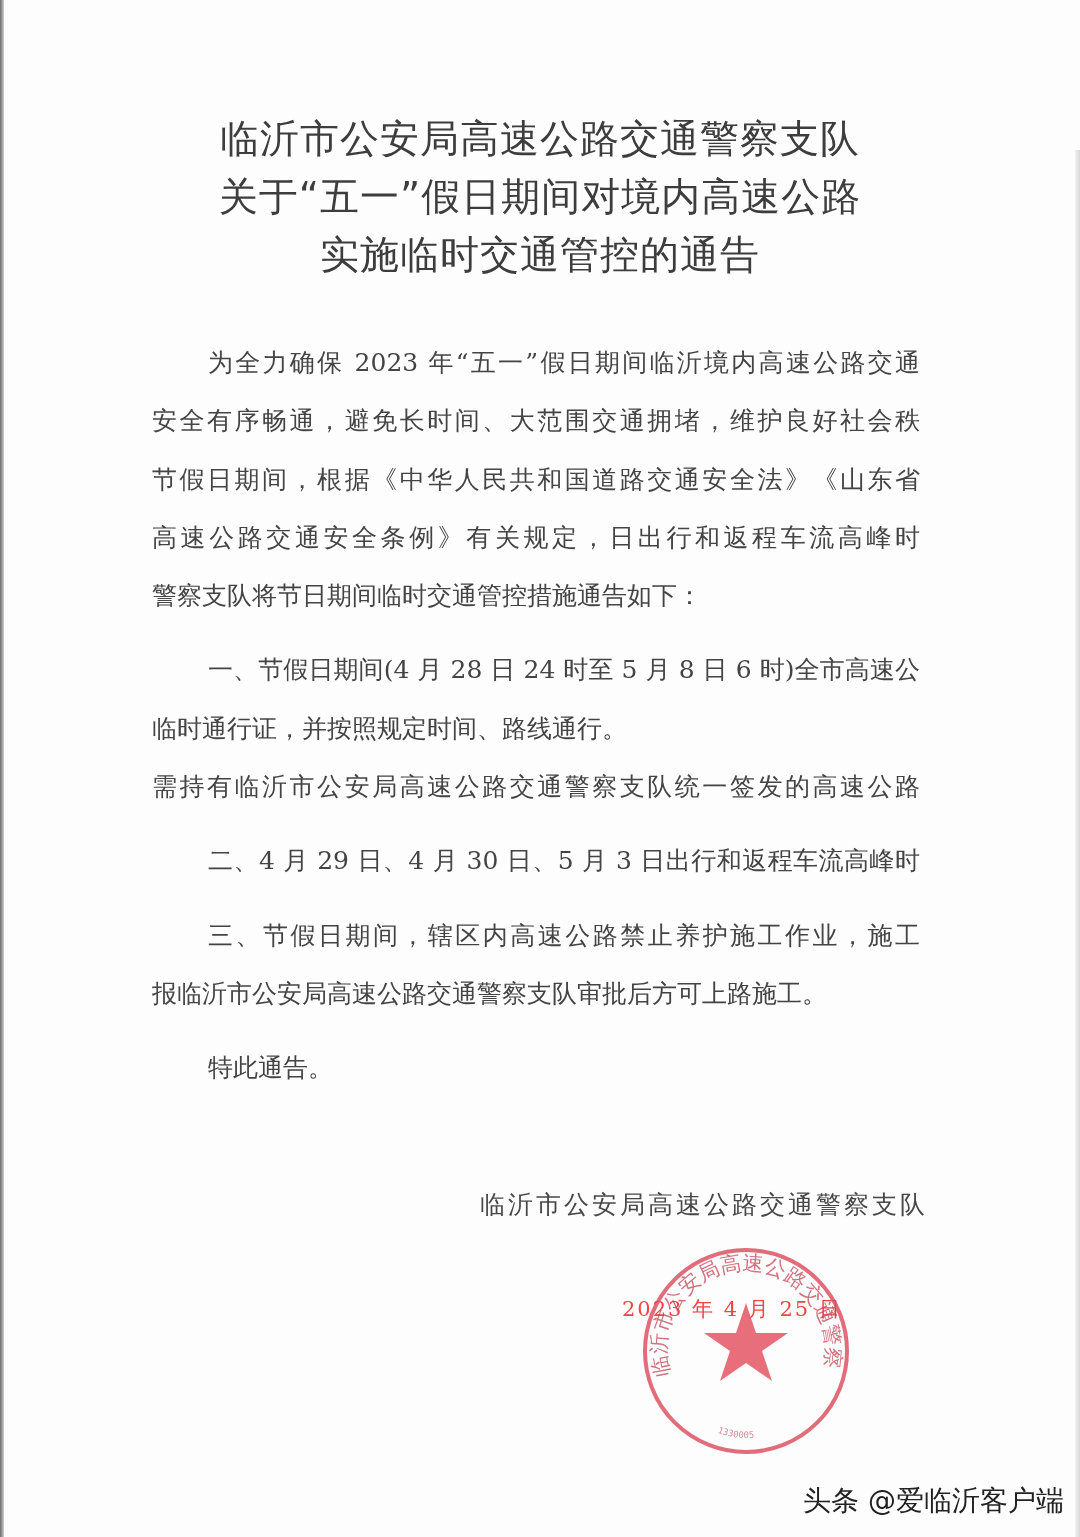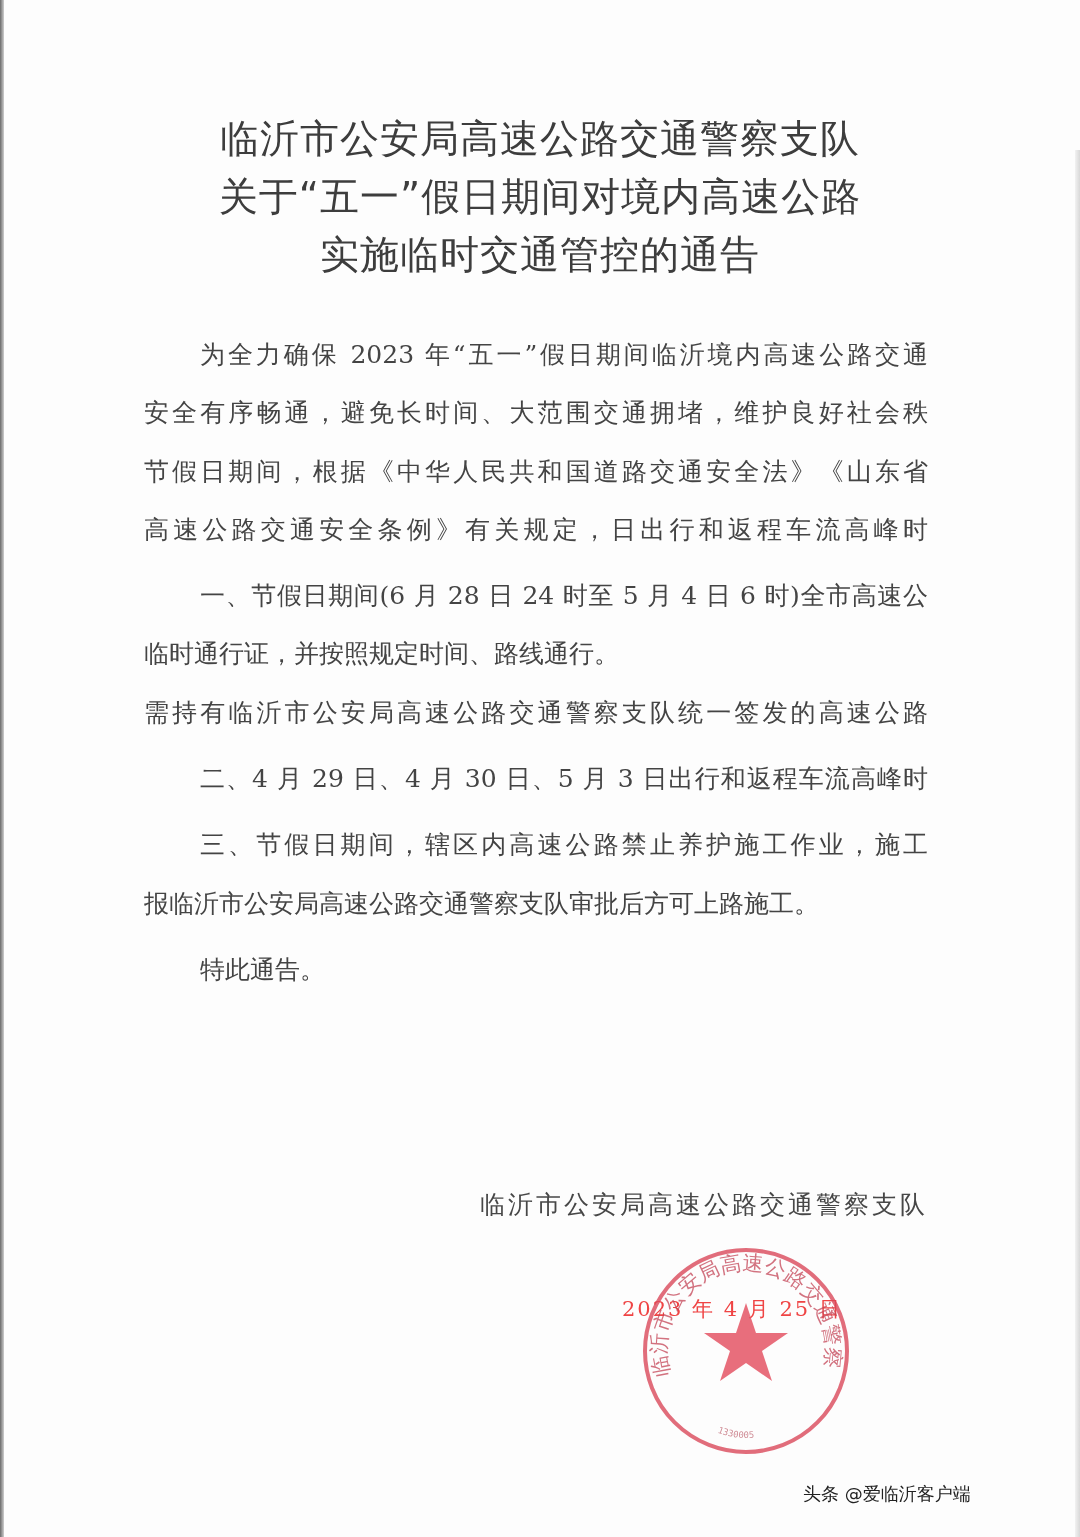--- a/index.html
+++ b/index.html
@@ -17,21 +17,21 @@
     position: absolute; left: 0; width: 1080px; top: 110px;
     text-align: center;
     font-family: "DejaVu Sans", "Liberation Sans", sans-serif;
     font-size: 39px; line-height: 58px; color: #3d3d3d; letter-spacing: 1px;
   }
   .title div { white-space: nowrap; }
   .body-text {
     position: absolute; left: 136px; width: 800px; top: 318px;
     font-size: 25px; line-height: 58.3px; color: #444;
   }
-  .para { text-indent: 56px; text-align: justify; margin: 8px; }
+  .para { text-indent: 56px; text-align: justify; margin: 16px; }
   .line { display: block; white-space: nowrap; }
   .para .line { text-indent: 0; }
   .para .line.first { padding-left: 56px; }
   .para .line.justify { text-align: justify; text-align-last: justify; }
   .sign-org {
     position: absolute; left: 480px; top: 1188px; width: 460px;
     font-size: 25px; letter-spacing: 3px; color: #474747; white-space: nowrap;
     z-index: 1;
   }
   .sign-date {
@@ -39,21 +39,21 @@
     font-size: 21px; letter-spacing: 2px; color: #ef4444; white-space: nowrap;
     z-index: 1;
   }
   .stamp {
     position: absolute; left: 640px; top: 1245px; width: 212px; height: 212px;
     z-index: 2; pointer-events: none;
   }
   .watermark {
     position: absolute; left: 803px; top: 1482px;
     font-family: "DejaVu Sans", "Liberation Sans", sans-serif;
-    font-size: 18px; color: #222; white-space: nowrap;
+    font-size: 28px; color: #222; white-space: nowrap;
     text-shadow: 0 0 2px #fff, 1px 1px 0 #fff;
   }
 </style>
 </head>
 <body>
 
 <div class="edge-left"></div>
 <div class="edge-right"></div>
 
 <div class="title">
@@ -61,23 +61,24 @@
   <div>关于“五一”假日期间对境内高速公路</div>
   <div>实施临时交通管控的通告</div>
 </div>
 
 <div class="body-text">
   <div class="para">
     <span class="line first justify">为全力确保 2023 年“五一”假日期间临沂境内高速公路交通</span>
     <span class="line justify">安全有序畅通，避免长时间、大范围交通拥堵，维护良好社会秩</span>
     <span class="line justify">节假日期间，根据《中华人民共和国道路交通安全法》《山东省</span>
     <span class="line justify">高速公路交通安全条例》有关规定，日出行和返程车流高峰时</span>
+    <span class="line">警察支队将节日期间临时交通管控措施通告如下：</span>
   </div>
   <div class="para">
-    <span class="line first justify">一、节假日期间(6 月 28 日 24 时至 5 月 4 日 6 时)全市高速公</span>
+    <span class="line first justify">一、节假日期间(4 月 28 日 24 时至 5 月 8 日 6 时)全市高速公</span>
     <span class="line">临时通行证，并按照规定时间、路线通行。</span>
     <span class="line justify">需持有临沂市公安局高速公路交通警察支队统一签发的高速公路</span>
   </div>
   <div class="para">
     <span class="line first justify">二、4 月 29 日、4 月 30 日、5 月 3 日出行和返程车流高峰时</span>
   </div>
   <div class="para">
     <span class="line first justify">三、节假日期间，辖区内高速公路禁止养护施工作业，施工</span>
     <span class="line">报临沂市公安局高速公路交通警察支队审批后方可上路施工。</span>
   </div>

